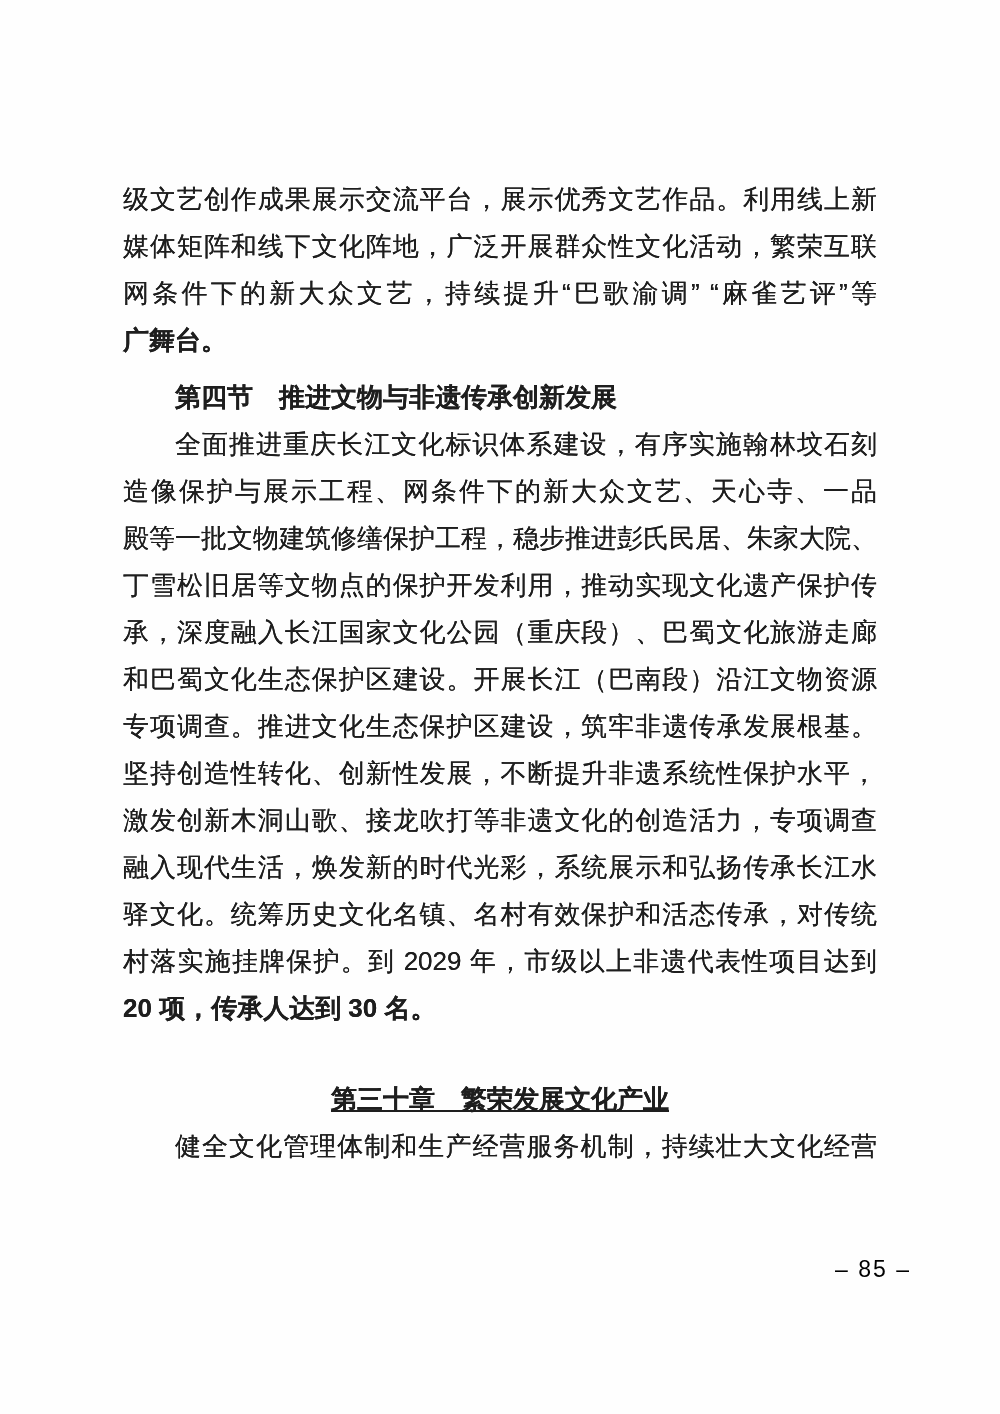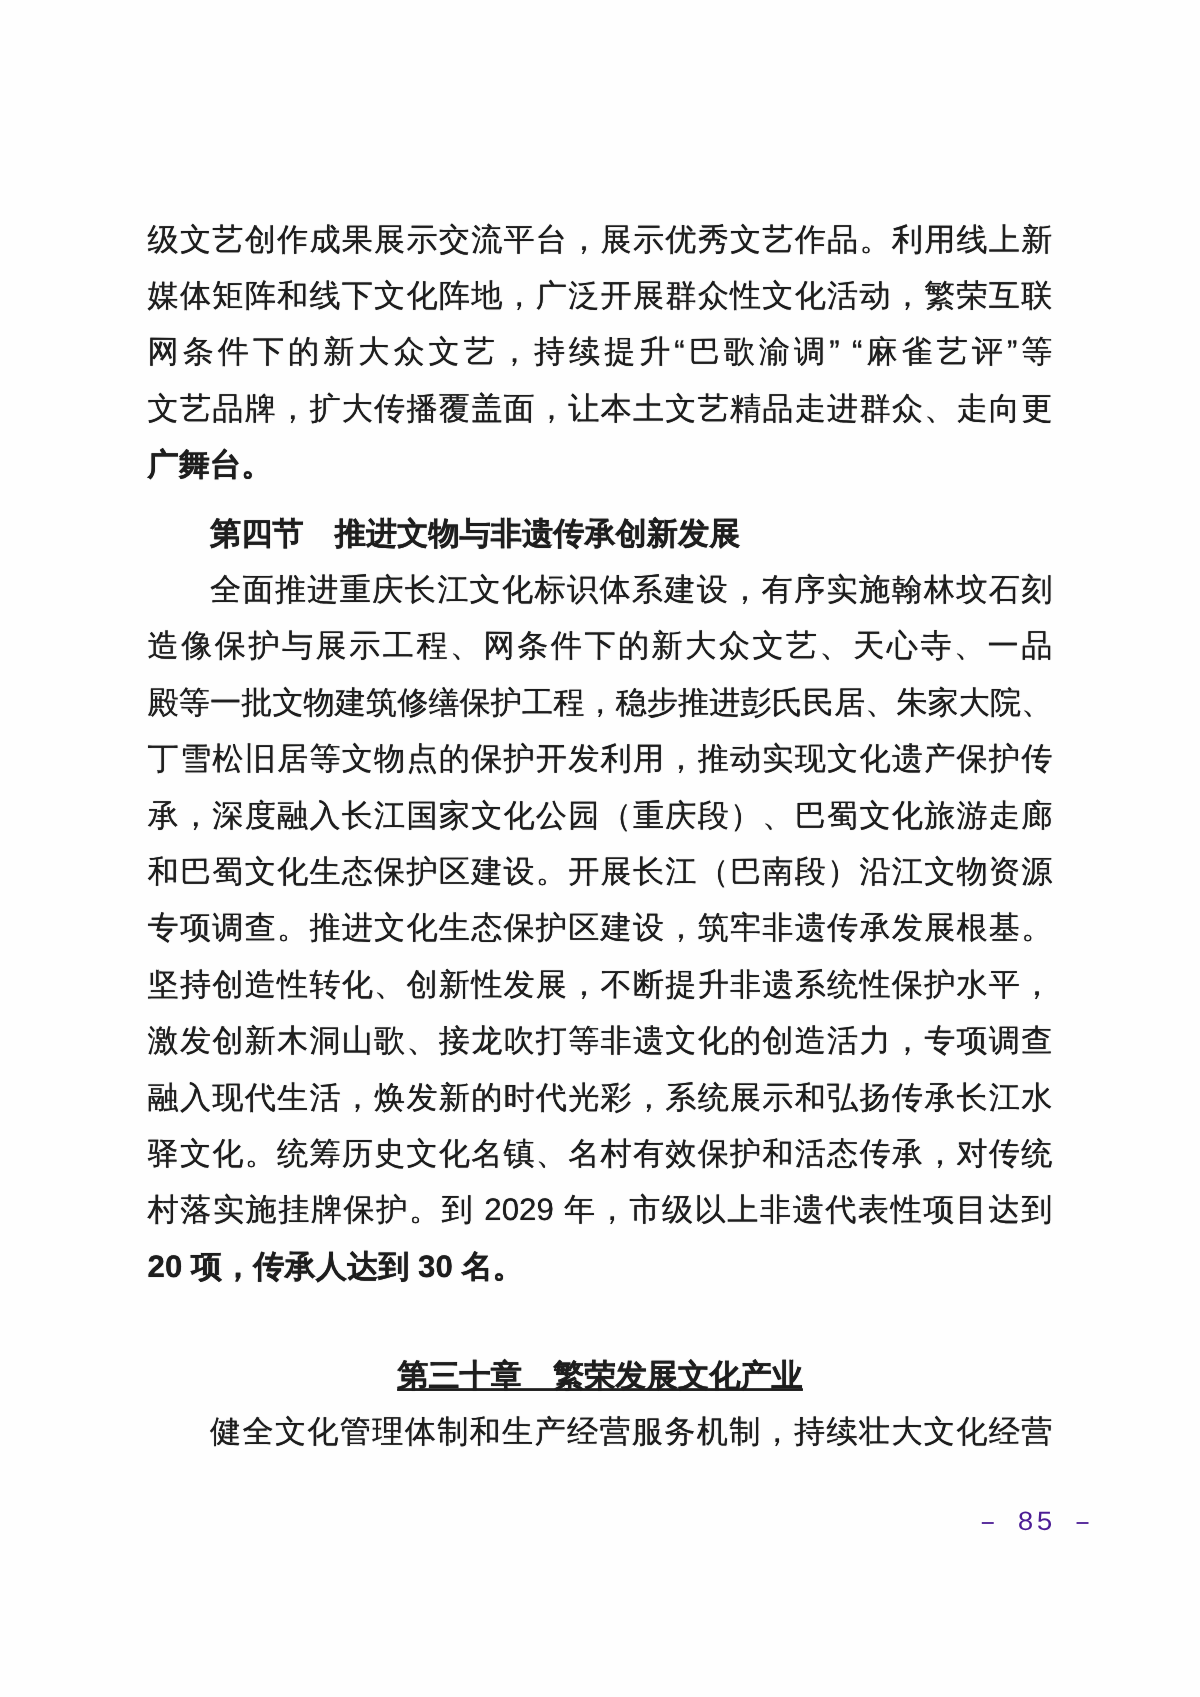--- a/index.html
+++ b/index.html
@@ -48,36 +48,35 @@
     font-weight: bold;
     text-align: center;
     margin-top: 44px;
     line-height: 47px;
     text-decoration: underline;
   }
   .footer {
     position: absolute;
     top: 1256px;
     right: 125px;
-    font-family: Liberation Mono, monospace;
+    font-family: Liberation Sans, sans-serif;
     font-size: 23px;
-    color: #4c1d95;
+    color: #000000;
     letter-spacing: 2px;
   }
 </style>
 </head>
 <body>
 
 <div class="page" style="color: rgb(30, 30, 30); background: rgb(254, 254, 254);">
   <main class="text-block">
       <div class="para">
         <div class="line">级文艺创作成果展示交流平台，展示优秀文艺作品。利用线上新</div>
         <div class="line">媒体矩阵和线下文化阵地，广泛开展群众性文化活动，繁荣互联</div>
         <div class="line">网条件下的新大众文艺，持续提升“巴歌渝调” “麻雀艺评”等</div>
-        <div class="line">文艺品牌，扩大传播覆盖面，让本土文艺精品走进群众、走向更</div>
         <div class="line no-justify">广舞台。</div>
       </div>
       <div class="section-heading">第四节　推进文物与非遗传承创新发展</div>
       <div class="para indent">
         <div class="line">全面推进重庆长江文化标识体系建设，有序实施翰林坟石刻</div>
         <div class="line">造像保护与展示工程、网条件下的新大众文艺、天心寺、一品</div>
         <div class="line">殿等一批文物建筑修缮保护工程，稳步推进彭氏民居、朱家大院、</div>
         <div class="line">丁雪松旧居等文物点的保护开发利用，推动实现文化遗产保护传</div>
         <div class="line">承，深度融入长江国家文化公园（重庆段）、巴蜀文化旅游走廊</div>
         <div class="line">和巴蜀文化生态保护区建设。开展长江（巴南段）沿江文物资源</div>

